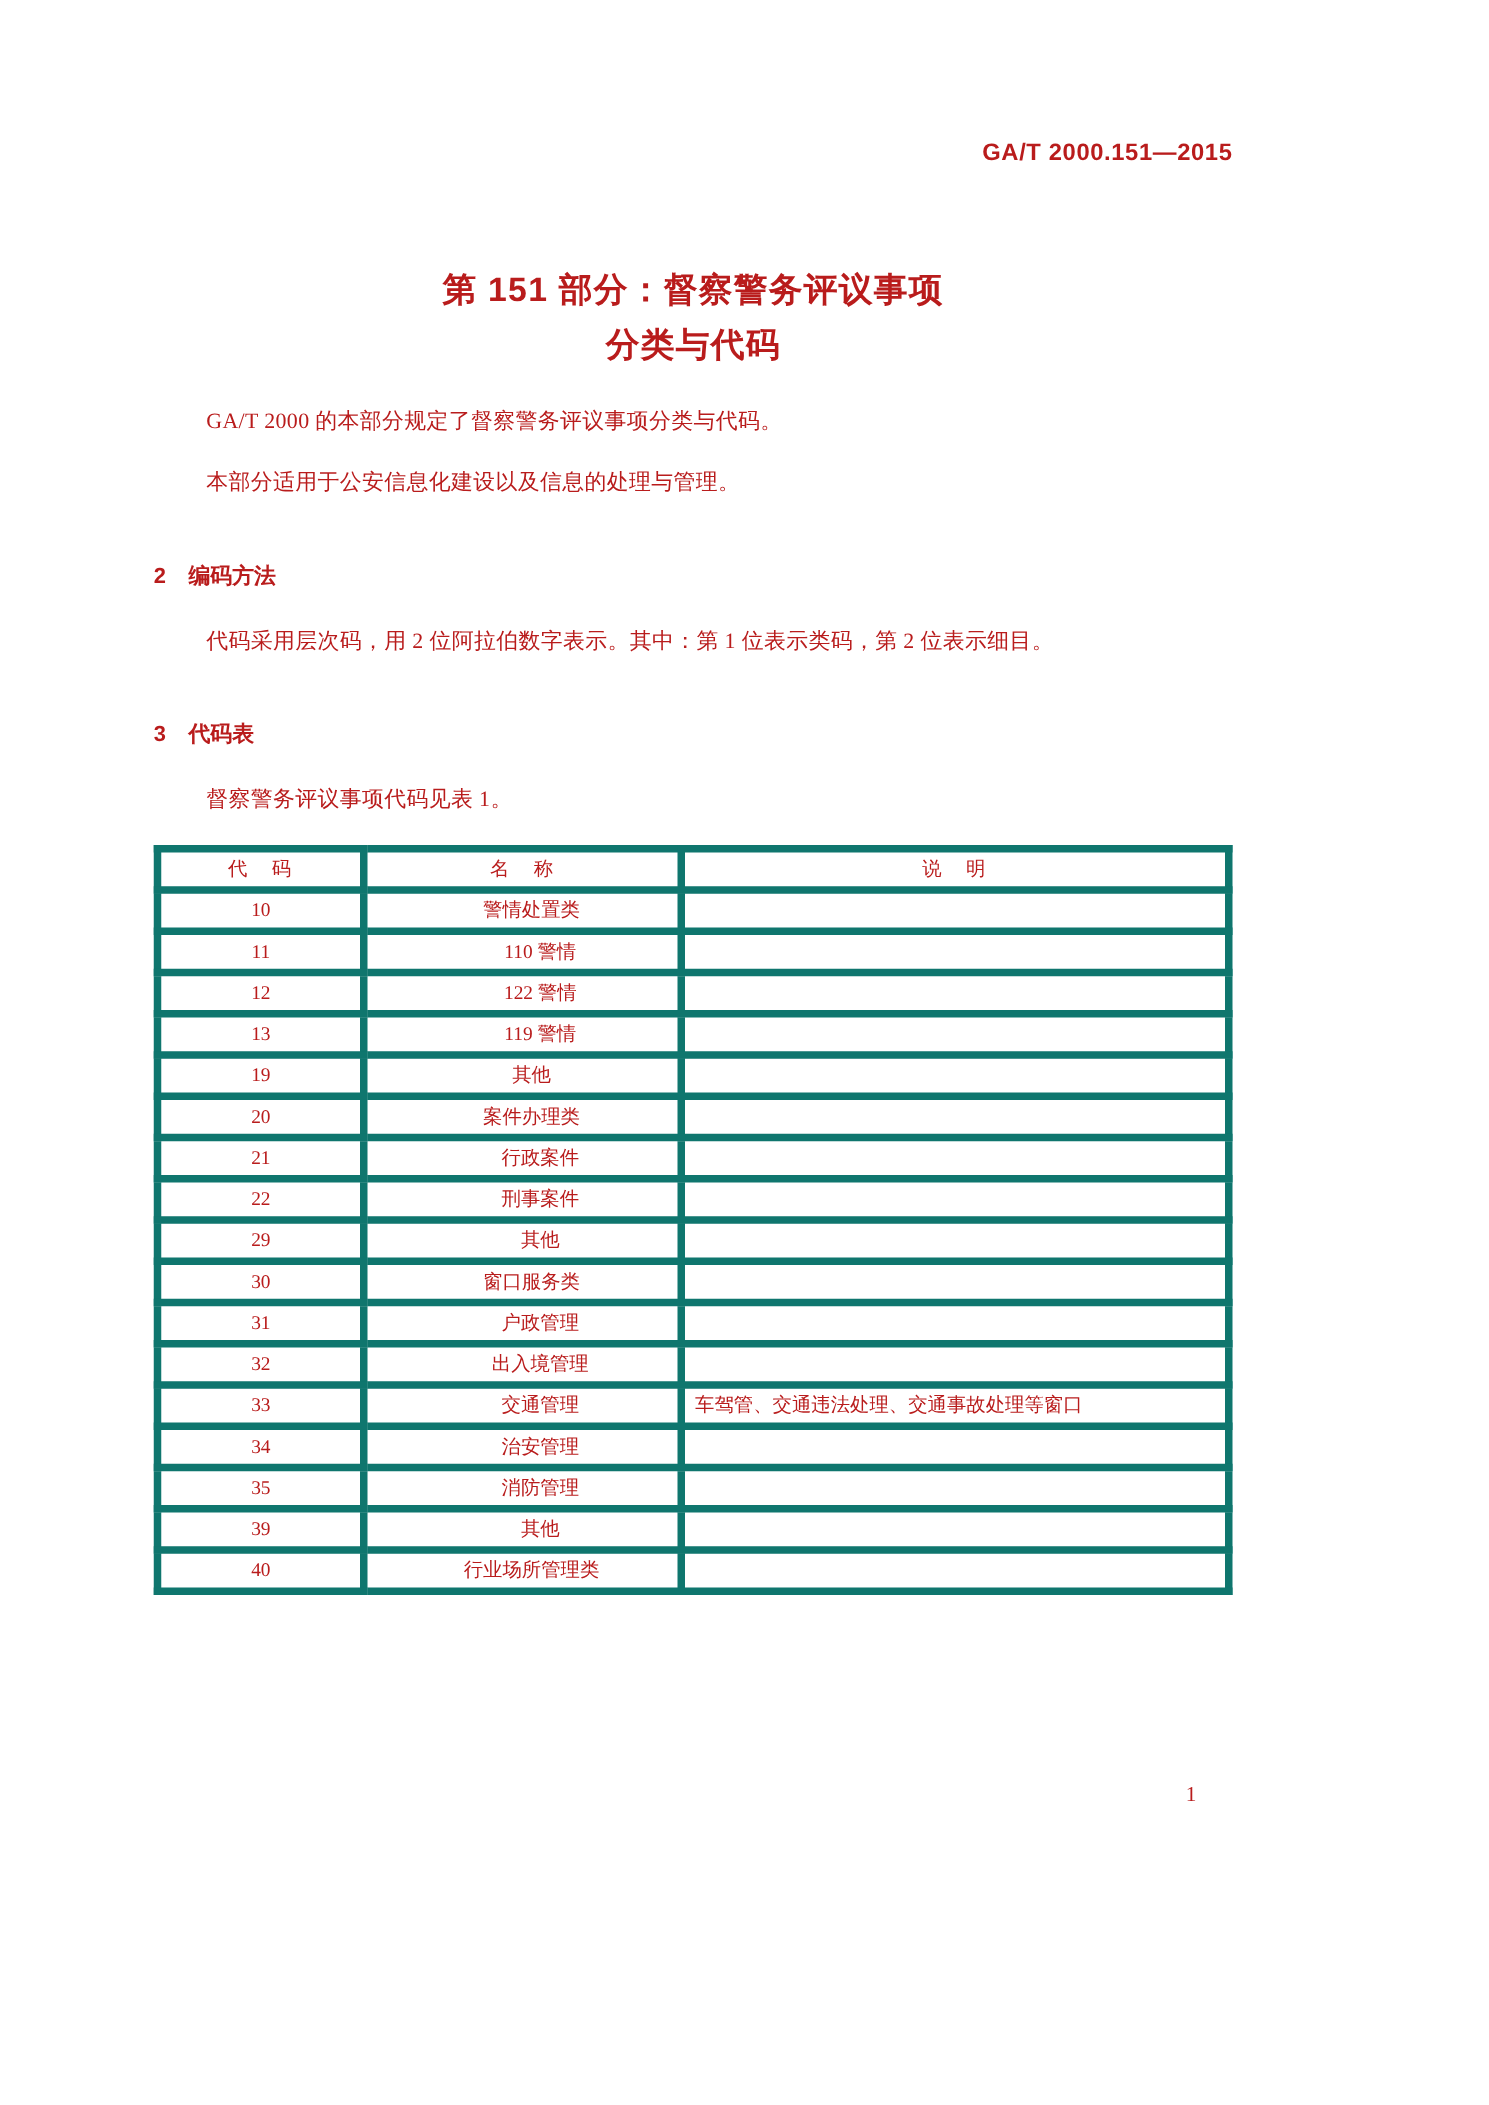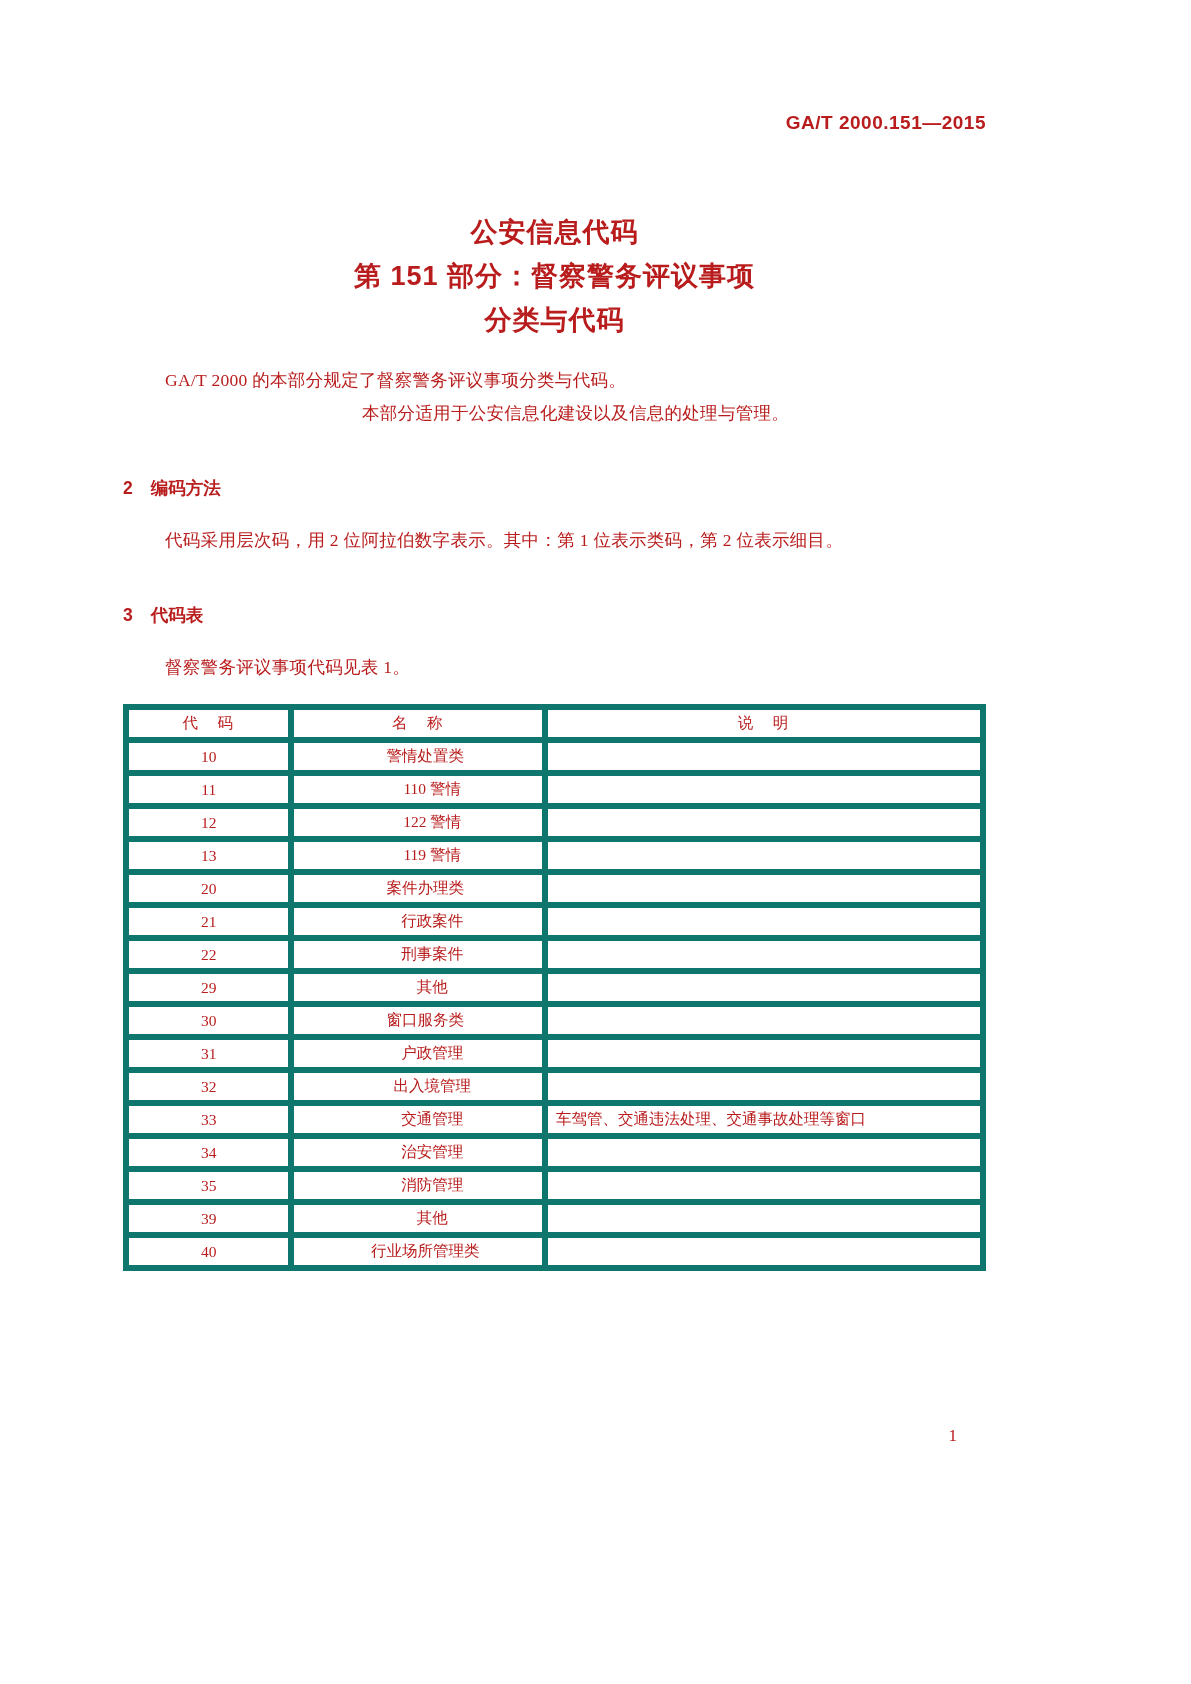--- a/index.html
+++ b/index.html
@@ -42,21 +42,21 @@
     font-size: 17.5px;
   }
   .section-heading .sec-num { display: inline-block; margin-right: 18px; }
   .para {
     margin-top: 22px;
     font-size: 17.5px;
     line-height: 33px;
     text-indent: 2.4em;
     letter-spacing: 0.3px;
   }
-  .para + .para { margin-top: 0; text-align: center; }
+  .para + .para { margin-top: 16px; }
   .sec2-para { margin-top: 24px; }
   .table-caption {
     margin-top: 28px;
     text-align: center;
     font-family: "Liberation Sans", sans-serif;
     font-weight: bold;
     font-size: 16.5px;
   }
   .table-caption .cap-label { margin-right: 14px; }
   table.code-table {
@@ -87,21 +87,20 @@
 </style>
 </head>
 <body>
 
 <div class="page">
   <div class="content">
 
     <div class="doc-number">GA/T 2000.151—2015</div>
 
     <div class="title-block">
-      <div>公安信息代码</div>
       <div>第 151 部分：督察警务评议事项</div>
       <div>分类与代码</div>
     </div>
 
     <p class="para">GA/T 2000 的本部分规定了督察警务评议事项分类与代码。</p>
     <p class="para">本部分适用于公安信息化建设以及信息的处理与管理。</p>
 
     <div class="section-heading">
       <span class="sec-num">2</span><span>编码方法</span>
     </div>
@@ -136,20 +135,25 @@
             <td class="cell-code">12</td>
             <td class="cell-name indent-1">122 警情</td>
             <td class="cell-note"></td>
           </tr>
           <tr>
             <td class="cell-code">13</td>
             <td class="cell-name indent-1">119 警情</td>
             <td class="cell-note"></td>
           </tr>
           <tr>
+            <td class="cell-code">19</td>
+            <td class="cell-name">其他</td>
+            <td class="cell-note"></td>
+          </tr>
+          <tr>
             <td class="cell-code">20</td>
             <td class="cell-name">案件办理类</td>
             <td class="cell-note"></td>
           </tr>
           <tr>
             <td class="cell-code">21</td>
             <td class="cell-name indent-1">行政案件</td>
             <td class="cell-note"></td>
           </tr>
           <tr>

